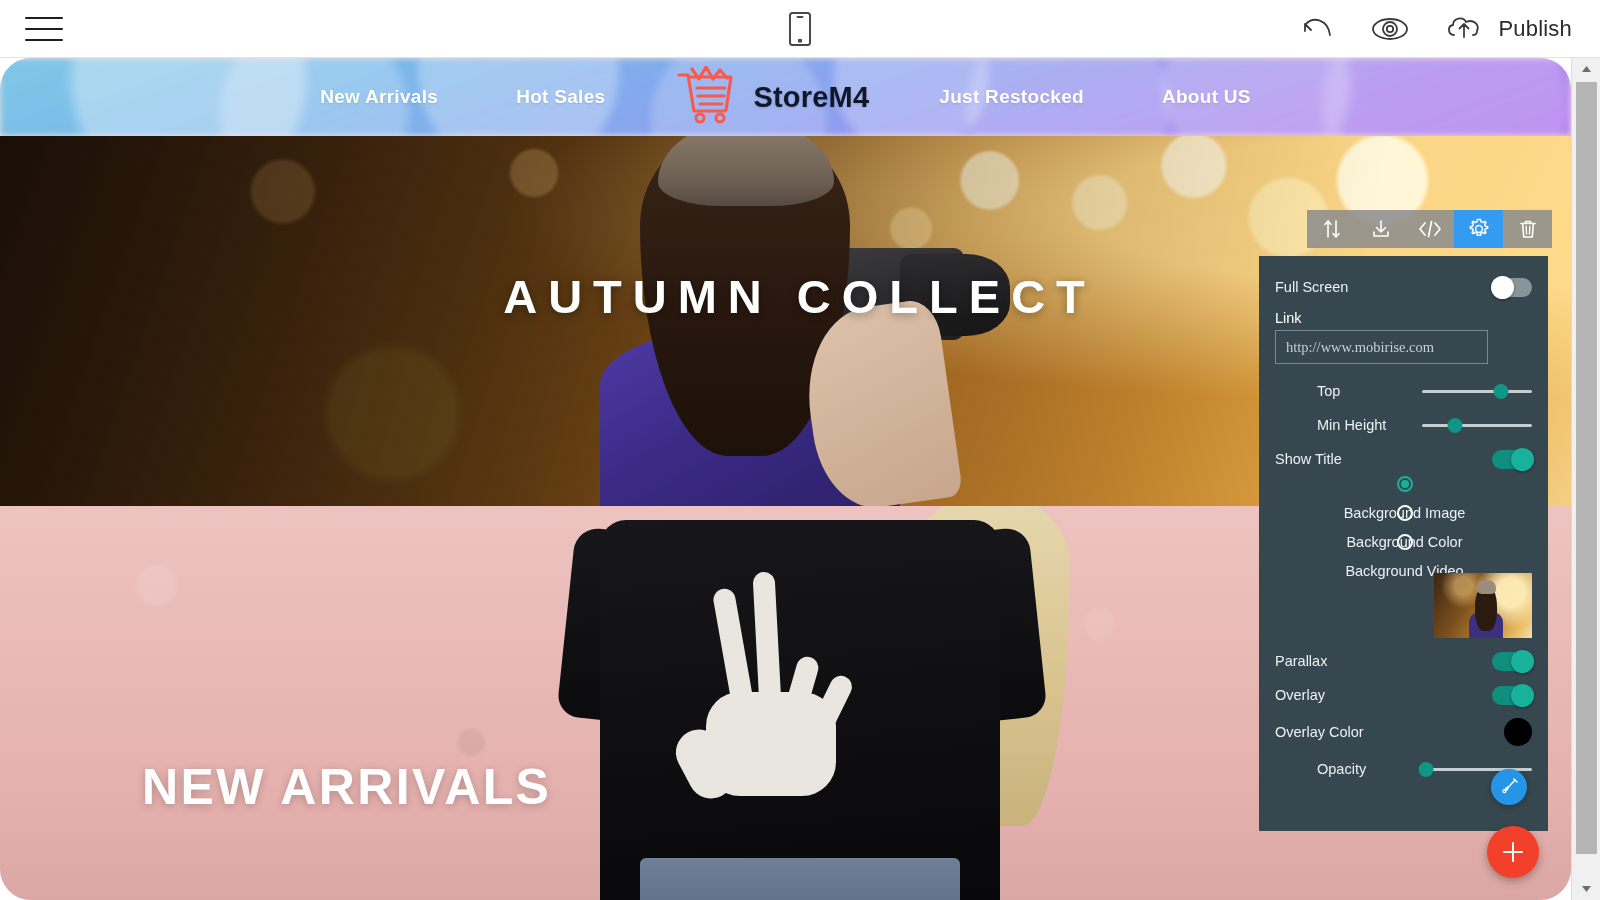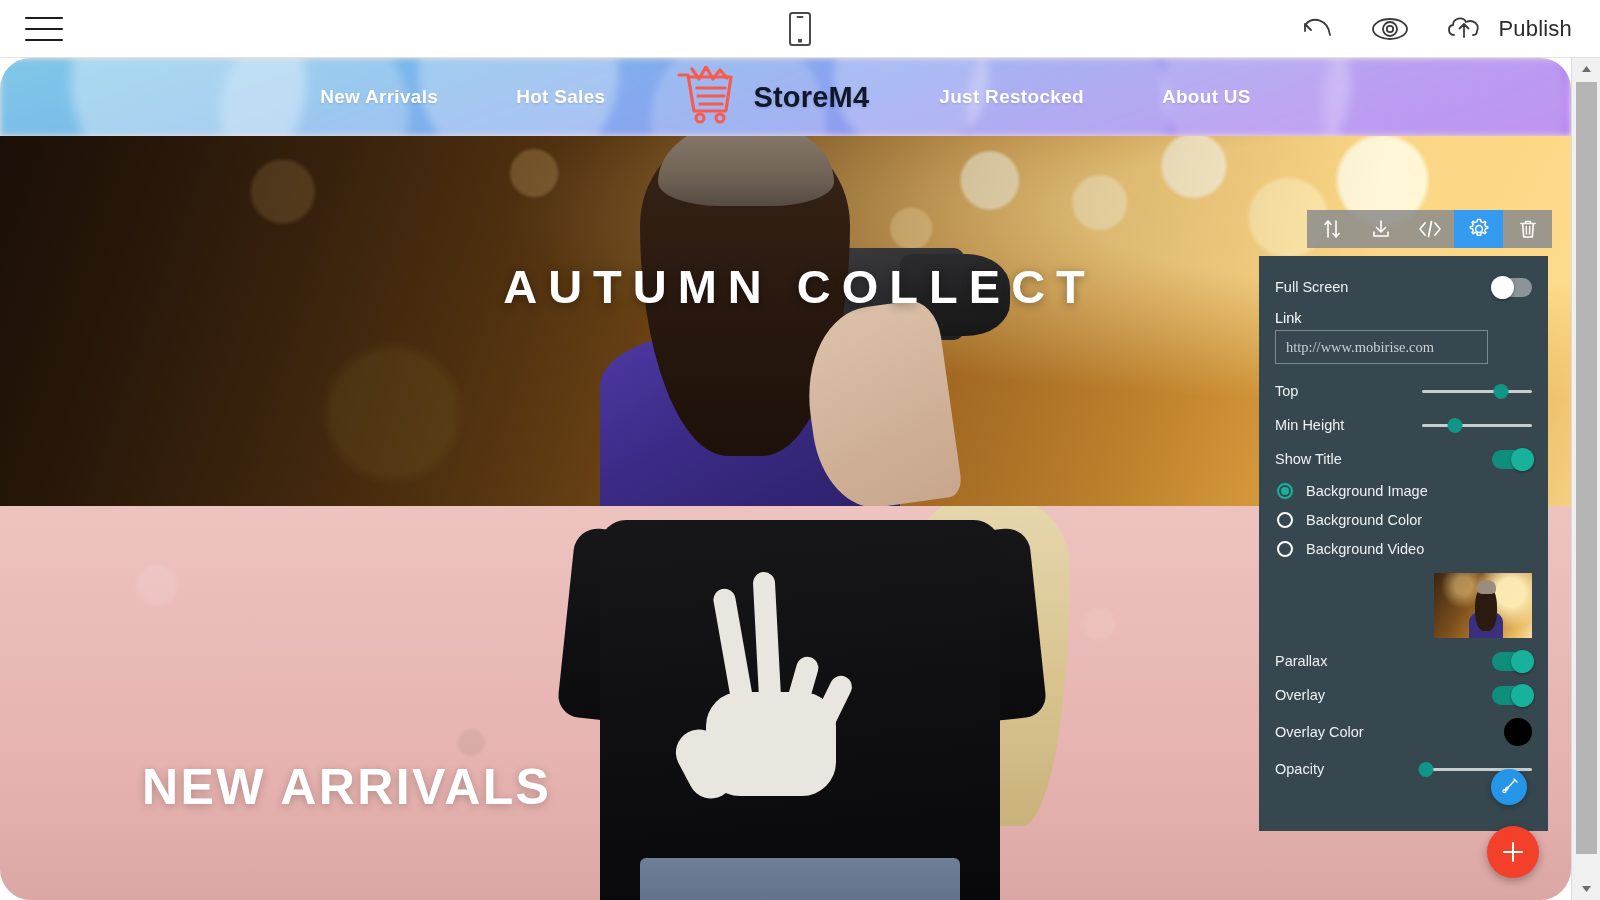--- a/index.html
+++ b/index.html
@@ -160,21 +160,21 @@
     position: absolute; left: 356px; top: 112px; width: 128px; height: 92px;
     background: linear-gradient(165deg, #3a3a3c 0%, #1f1f21 100%);
     border-radius: 10px;
   }
   .fig-cam-lens {
     position: absolute; left: 420px; top: 118px; width: 110px; height: 82px;
     background: linear-gradient(175deg, #2c2c2e 0%, #161617 100%);
     border-radius: 12px 40% 40% 12px;
   }
   #hero-title {
-    position: absolute; left: 0; top: 8px; width: 1571px; height: 284px;
+    position: absolute; left: 0; top: 18px; width: 1571px; height: 284px;
     display: flex; align-items: center; justify-content: center;
     color: #ffffff;
     font-size: 47px; font-weight: bold;
     letter-spacing: 11px;
     white-space: nowrap;
     text-shadow: 0 2px 10px rgba(0,0,0,.35);
     padding-left: 28px;
   }
 
   
@@ -285,35 +285,35 @@
     background: transparent;
     border: 1px solid #7d888d;
     color: #c8d0d3;
     font-size: 14.5px;
     font-family: Liberation Serif, serif;
     padding: 0 10px;
     outline: none;
   }
   #link-input::placeholder { color: #c8d0d3; }
 
-  .slider-row { display: flex; align-items: center; justify-content: space-between; padding: 0 16px; height: 34px; }
+  .slider-row { display: flex; align-items: center; justify-content: space-between; padding: 0 16px; height: 34px; margin-left: 42px; }
   .slider {
     position: relative; width: 110px; height: 3px;
     background: #c7ced1; border-radius: 2px; cursor: pointer;
   }
   .slider .thumb {
     position: absolute; top: -6px;
     width: 15px; height: 15px; border-radius: 50%;
     background: #0f9686;
     transform: translateX(-50%);
   }
 
   .radio-row {
     display: flex; align-items: center; gap: 13px;
-    padding: 0 16px 0 18px; height: 29px; cursor: pointer;
+    padding: 0 16px 0 18px; height: 29px; cursor: pointer; flex-direction: column;
   }
   .radio {
     width: 16px; height: 16px; border-radius: 50%;
     border: 2px solid #ffffff;
     display: flex; align-items: center; justify-content: center;
     flex: none;
   }
   .radio.checked { border-color: #17b19c; }
   .radio.checked::after {
     content: ""; width: 8px; height: 8px; border-radius: 50%; background: #17b19c;

